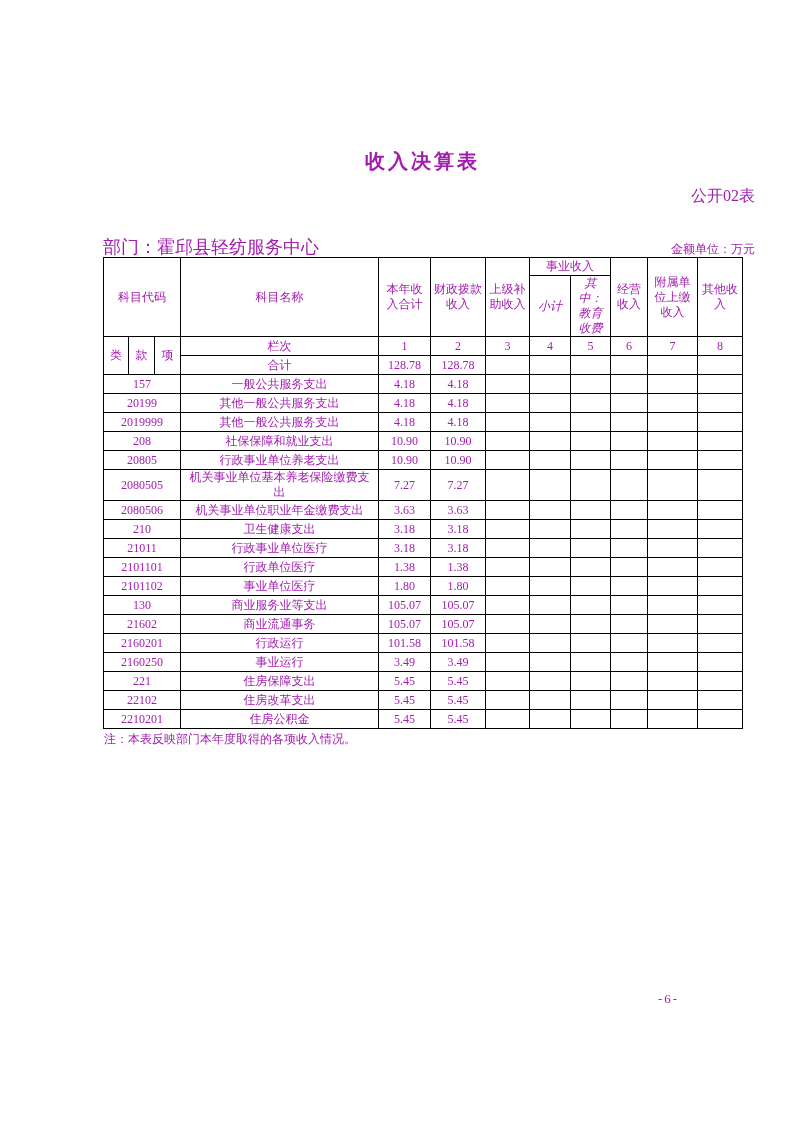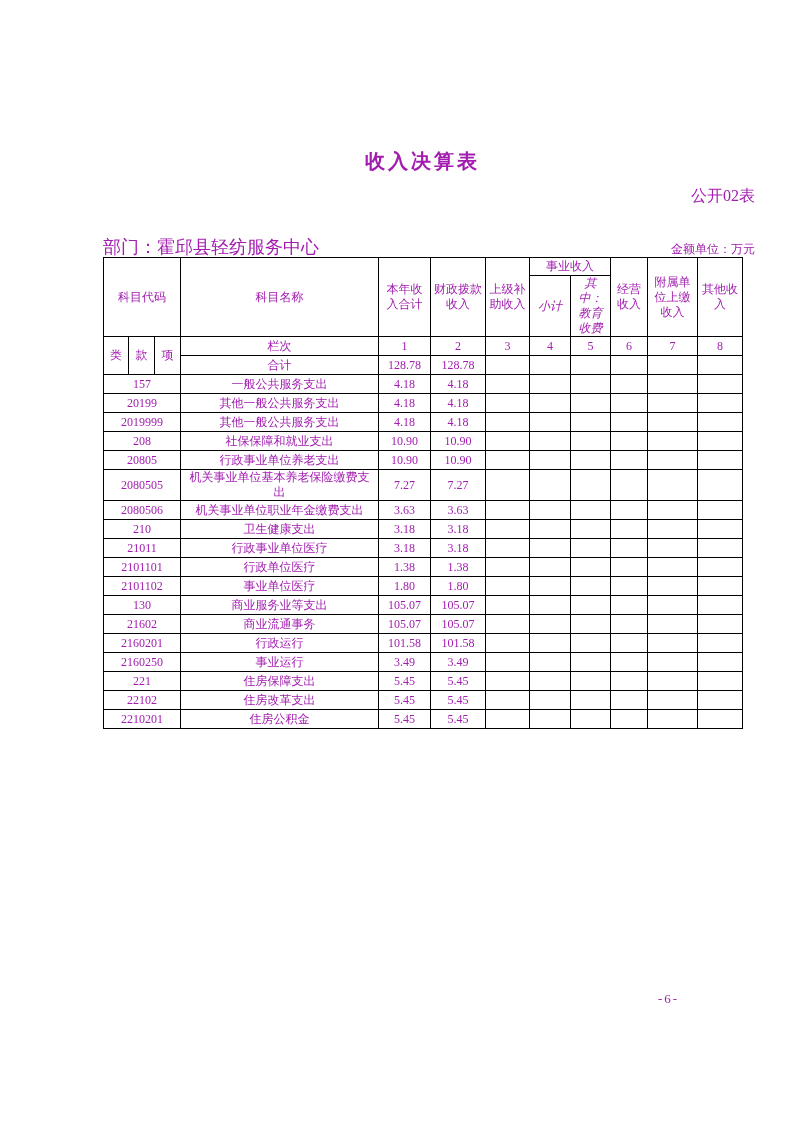--- a/index.html
+++ b/index.html
@@ -357,16 +357,17 @@
     <td></td>
     <td></td>
     <td></td>
     <td></td>
     <td></td>
     <td></td>
   </tr>
       </tbody>
   </table>
 
+  <div class="note">注：本表反映部门本年度取得的各项收入情况。</div>
 
   <div class="pagenum">-6-</div>
 
 </div>
 
 </body></html>

